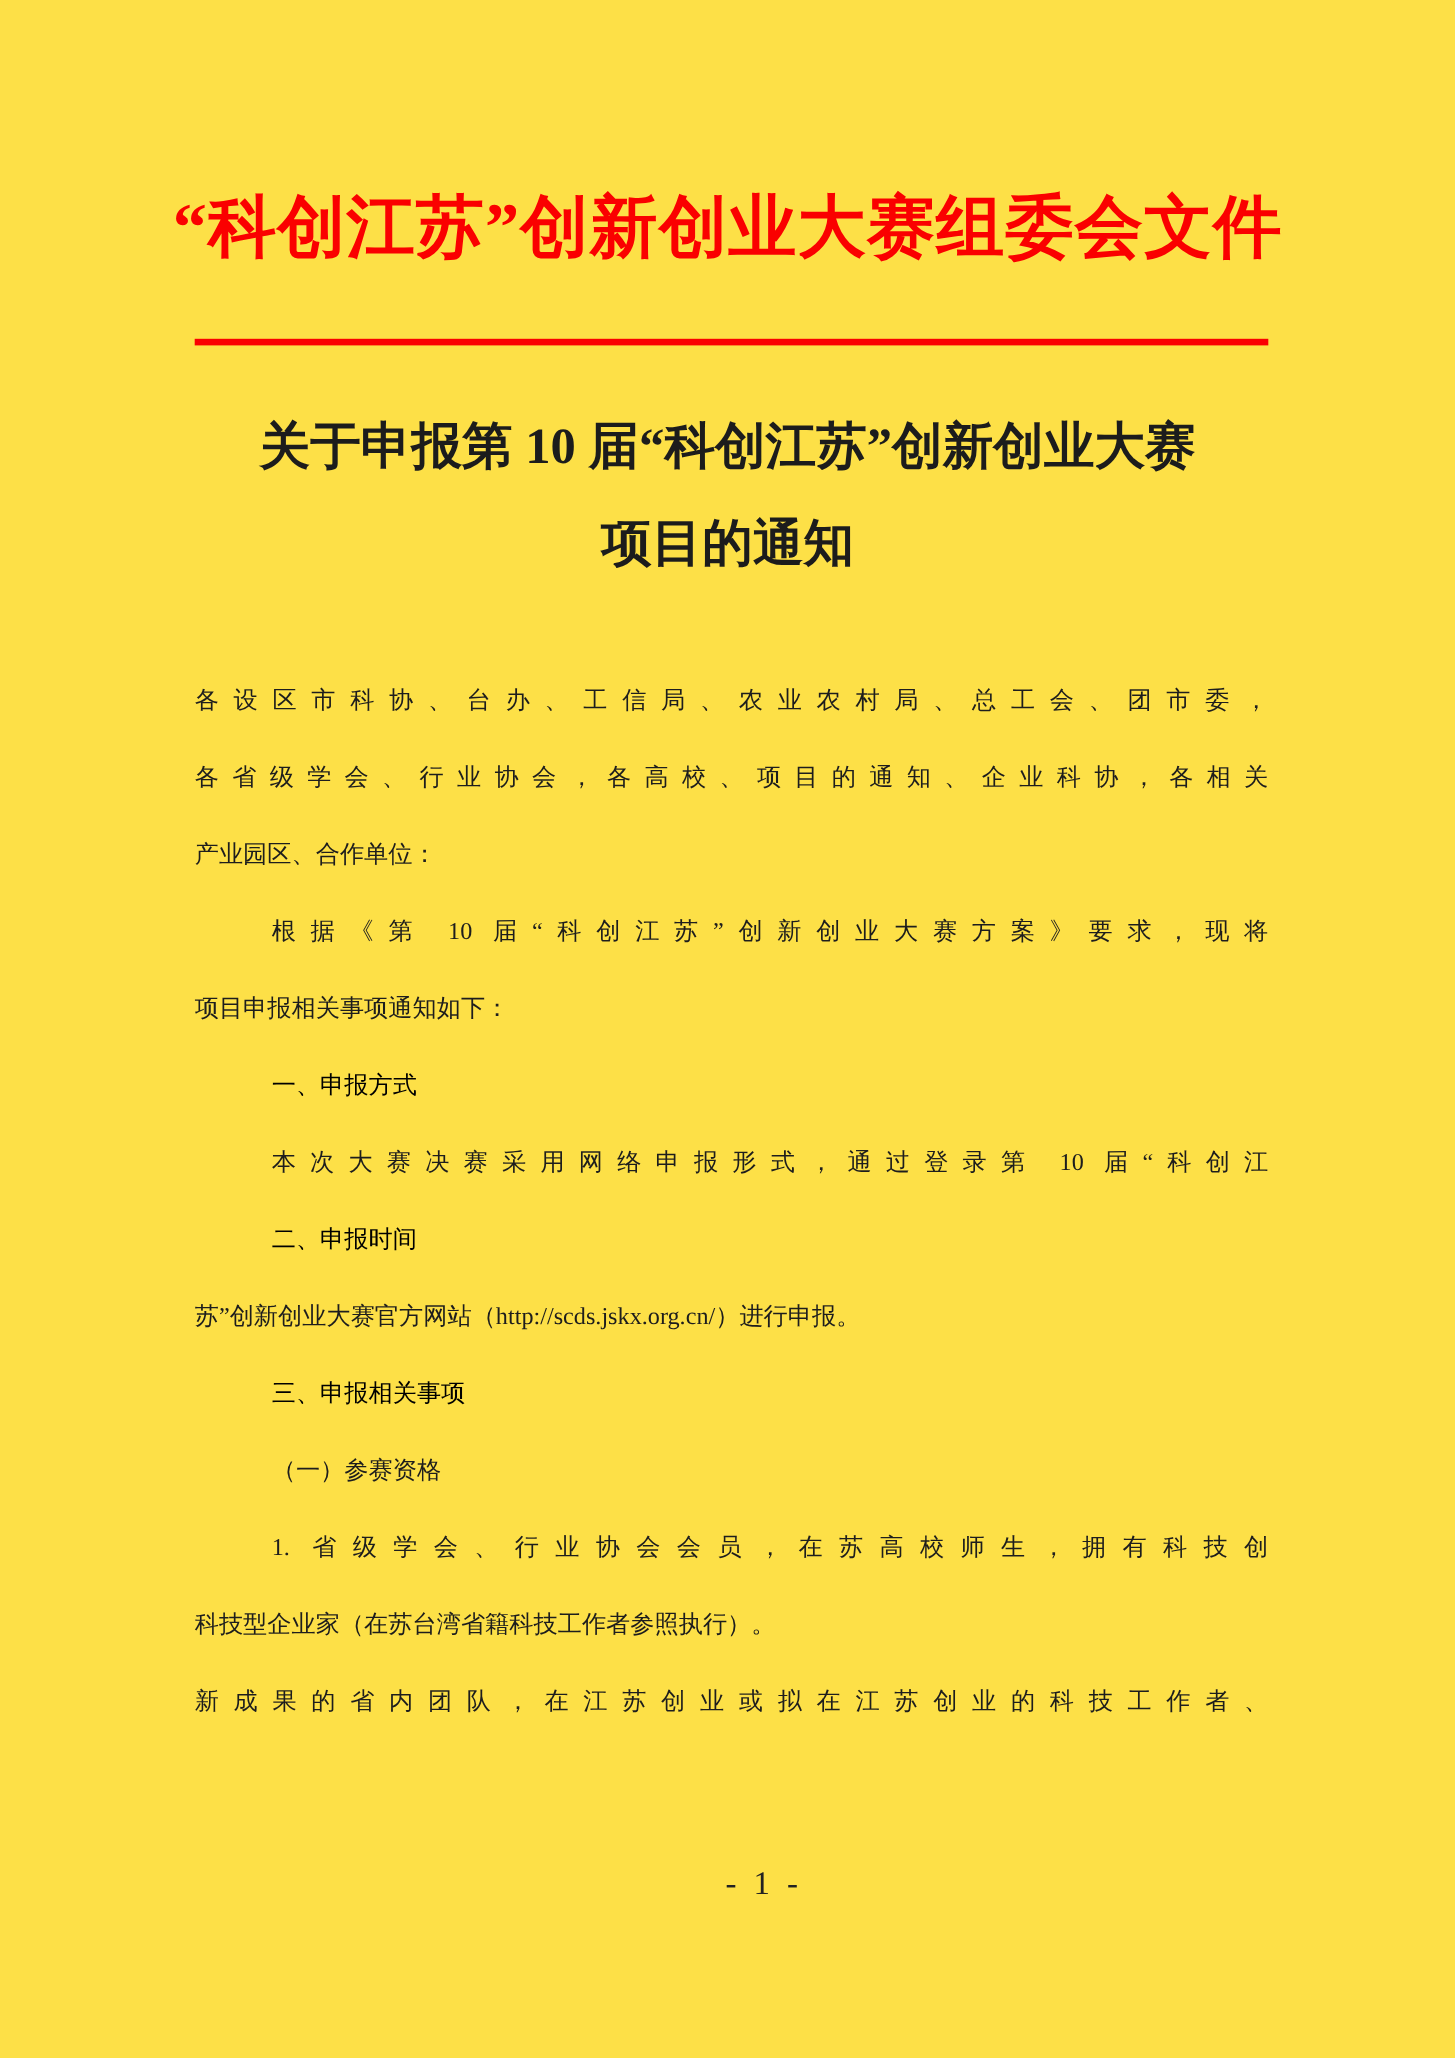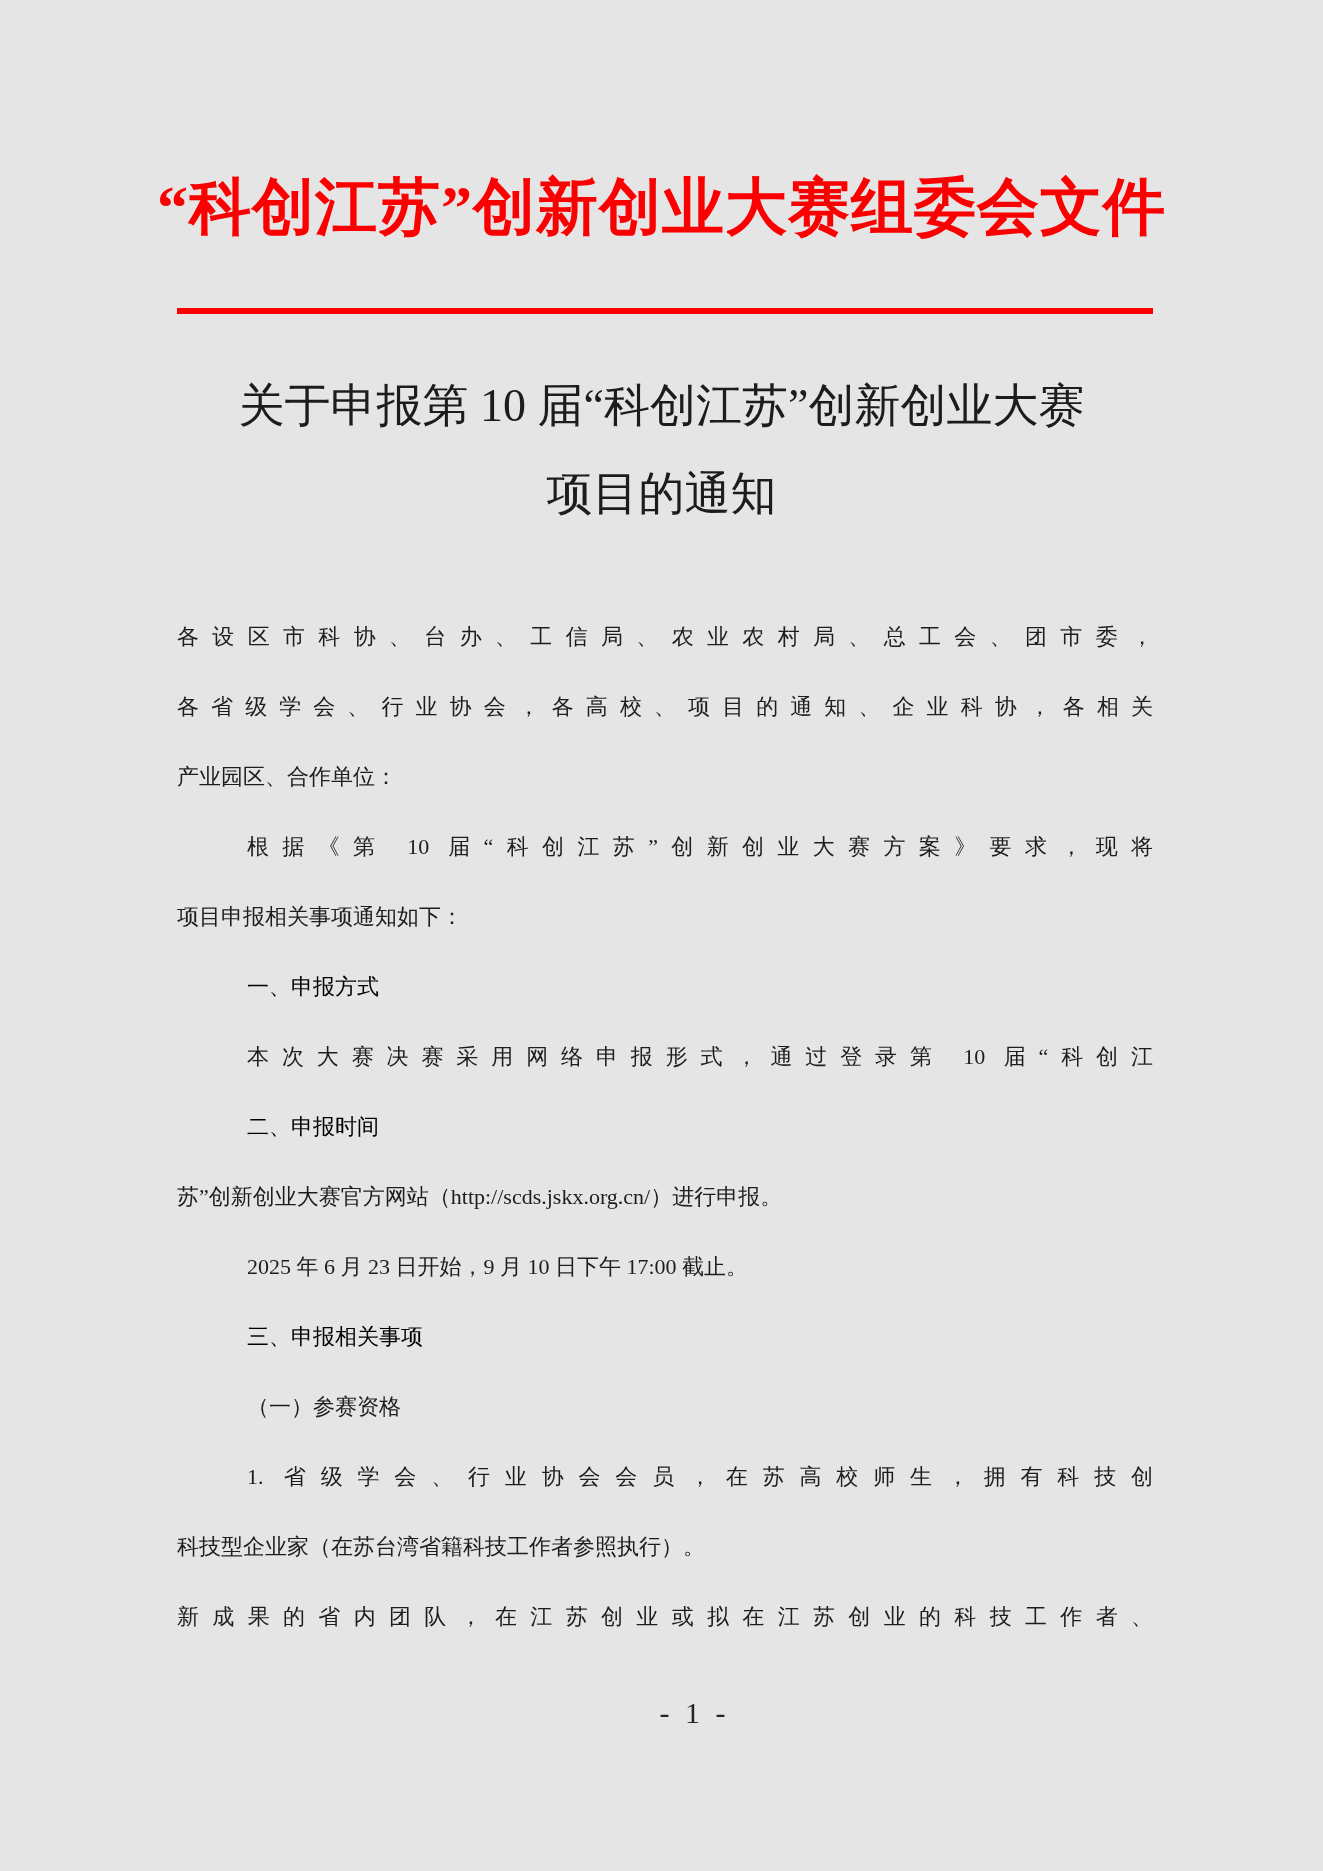--- a/index.html
+++ b/index.html
@@ -4,21 +4,21 @@
 <style>
   html, body {
     margin: 0;
     padding: 0;
     background: #ffffff;
   }
   .page {
     position: relative;
     width: 1323px;
     height: 1871px;
-    background: #e5e5e5;
+    background: #fde047;
     overflow: hidden;
     font-family: "Liberation Serif", "DejaVu Serif", serif;
     color: #1d1d1d;
   }
   
   .letterhead {
     position: absolute;
     top: 170px;
     left: 0;
     width: 100%;
@@ -40,21 +40,21 @@
     background: #fa0000;
   }
   
   .doc-title {
     position: absolute;
     top: 362px;
     left: 0;
     width: 100%;
     text-align: center;
     font-size: 46px;
-    font-weight: 400;
+    font-weight: 700;
     color: #1c1c1c;
     line-height: 88px;
     white-space: nowrap;
   }
   
   .body-block {
     position: absolute;
     top: 602px;
     left: 177px;
     width: 976px;
@@ -116,21 +116,20 @@
   <div class="body-block">
     <div class="ln stretch">各设区市科协、台办、工信局、农业农村局、总工会、团市委，</div>
     <div class="ln stretch">各省级学会、行业协会，各高校、项目的通知、企业科协，各相关</div>
     <div class="ln">产业园区、合作单位：</div>
     <div class="ln stretch indent">根据《第 10 届“科创江苏”创新创业大赛方案》要求，现将</div>
     <div class="ln">项目申报相关事项通知如下：</div>
     <div class="ln indent hei">一、申报方式</div>
     <div class="ln stretch indent">本次大赛决赛采用网络申报形式，通过登录第 10 届“科创江</div>
     <div class="ln indent hei">二、申报时间</div>
     <div class="ln">苏”创新创业大赛官方网站（http://scds.jskx.org.cn/）进行申报。</div>
-    <div class="ln indent">2025 年 6 月 23 日开始，9 月 10 日下午 17:00 截止。</div>
     <div class="ln indent hei">三、申报相关事项</div>
     <div class="ln indent kai">（一）参赛资格</div>
     <div class="ln stretch indent">1. 省级学会、行业协会会员，在苏高校师生，拥有科技创</div>
     <div class="ln">科技型企业家（在苏台湾省籍科技工作者参照执行）。</div>
     <div class="ln stretch">新成果的省内团队，在江苏创业或拟在江苏创业的科技工作者、</div>
   </div>
 
   <div class="page-number">- 1 -</div>
 
 </div>

